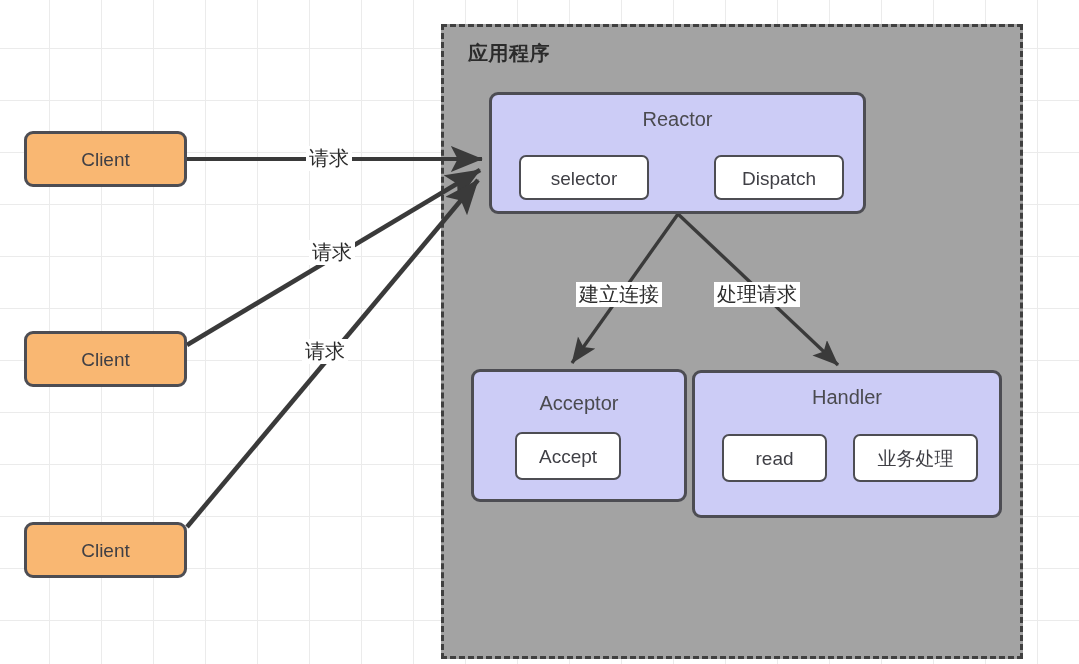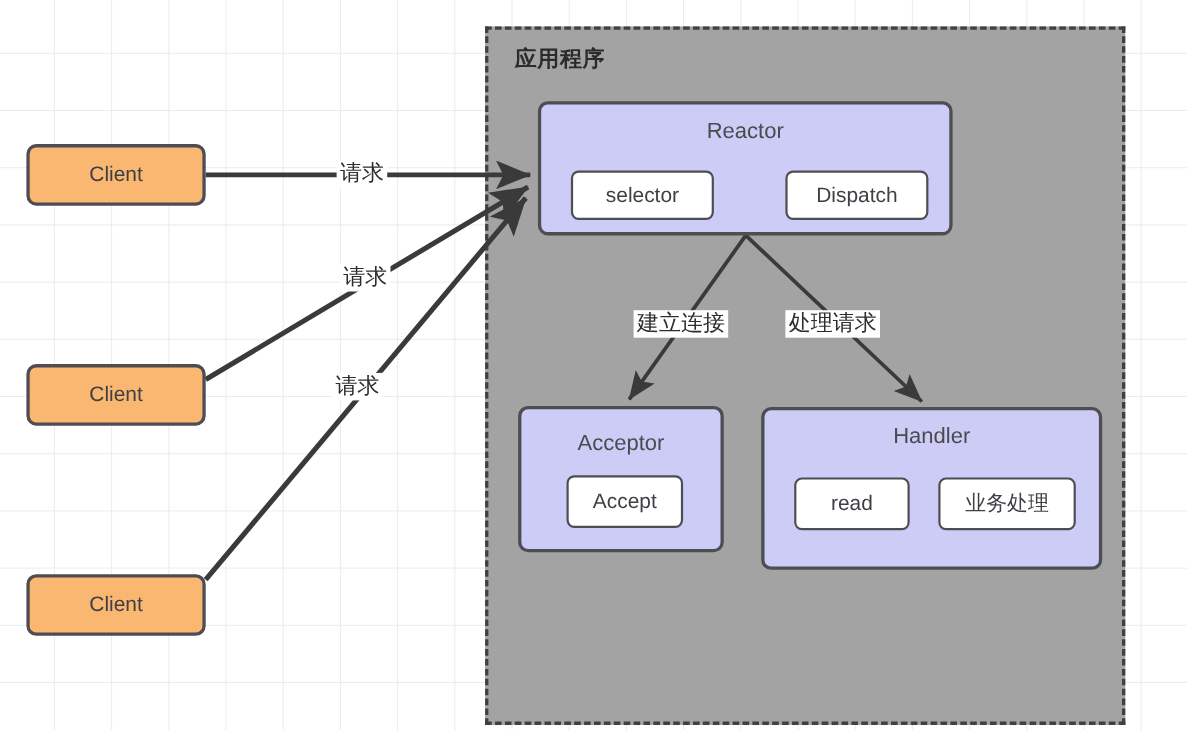--- a/index.html
+++ b/index.html
@@ -151,21 +151,21 @@
 
     <div class="node white" style="left:222px; top:60px; width:130px; height:45px;">
       <span class="node-centered-label">Dispatch</span>
     </div>
 
     <div class="node white" style="left:27px; top:60px; width:130px; height:45px;">
       <span class="node-centered-label">selector</span>
     </div>
   </div>
 
-  <div class="node purple" style="left:471px; top:369px; width:187px; height:133px;">
+  <div class="node purple" style="left:471px; top:369px; width:216px; height:133px;">
     <span class="node-title" style="top:20px;">Acceptor</span>
 
     <div class="node white" style="left:41px; top:60px; width:106px; height:48px;">
       <span class="node-centered-label">Accept</span>
     </div>
   </div>
 
   <div class="node purple" style="left:692px; top:370px; width:310px; height:148px;">
     <span class="node-title" style="top:13px;">Handler</span>
 

